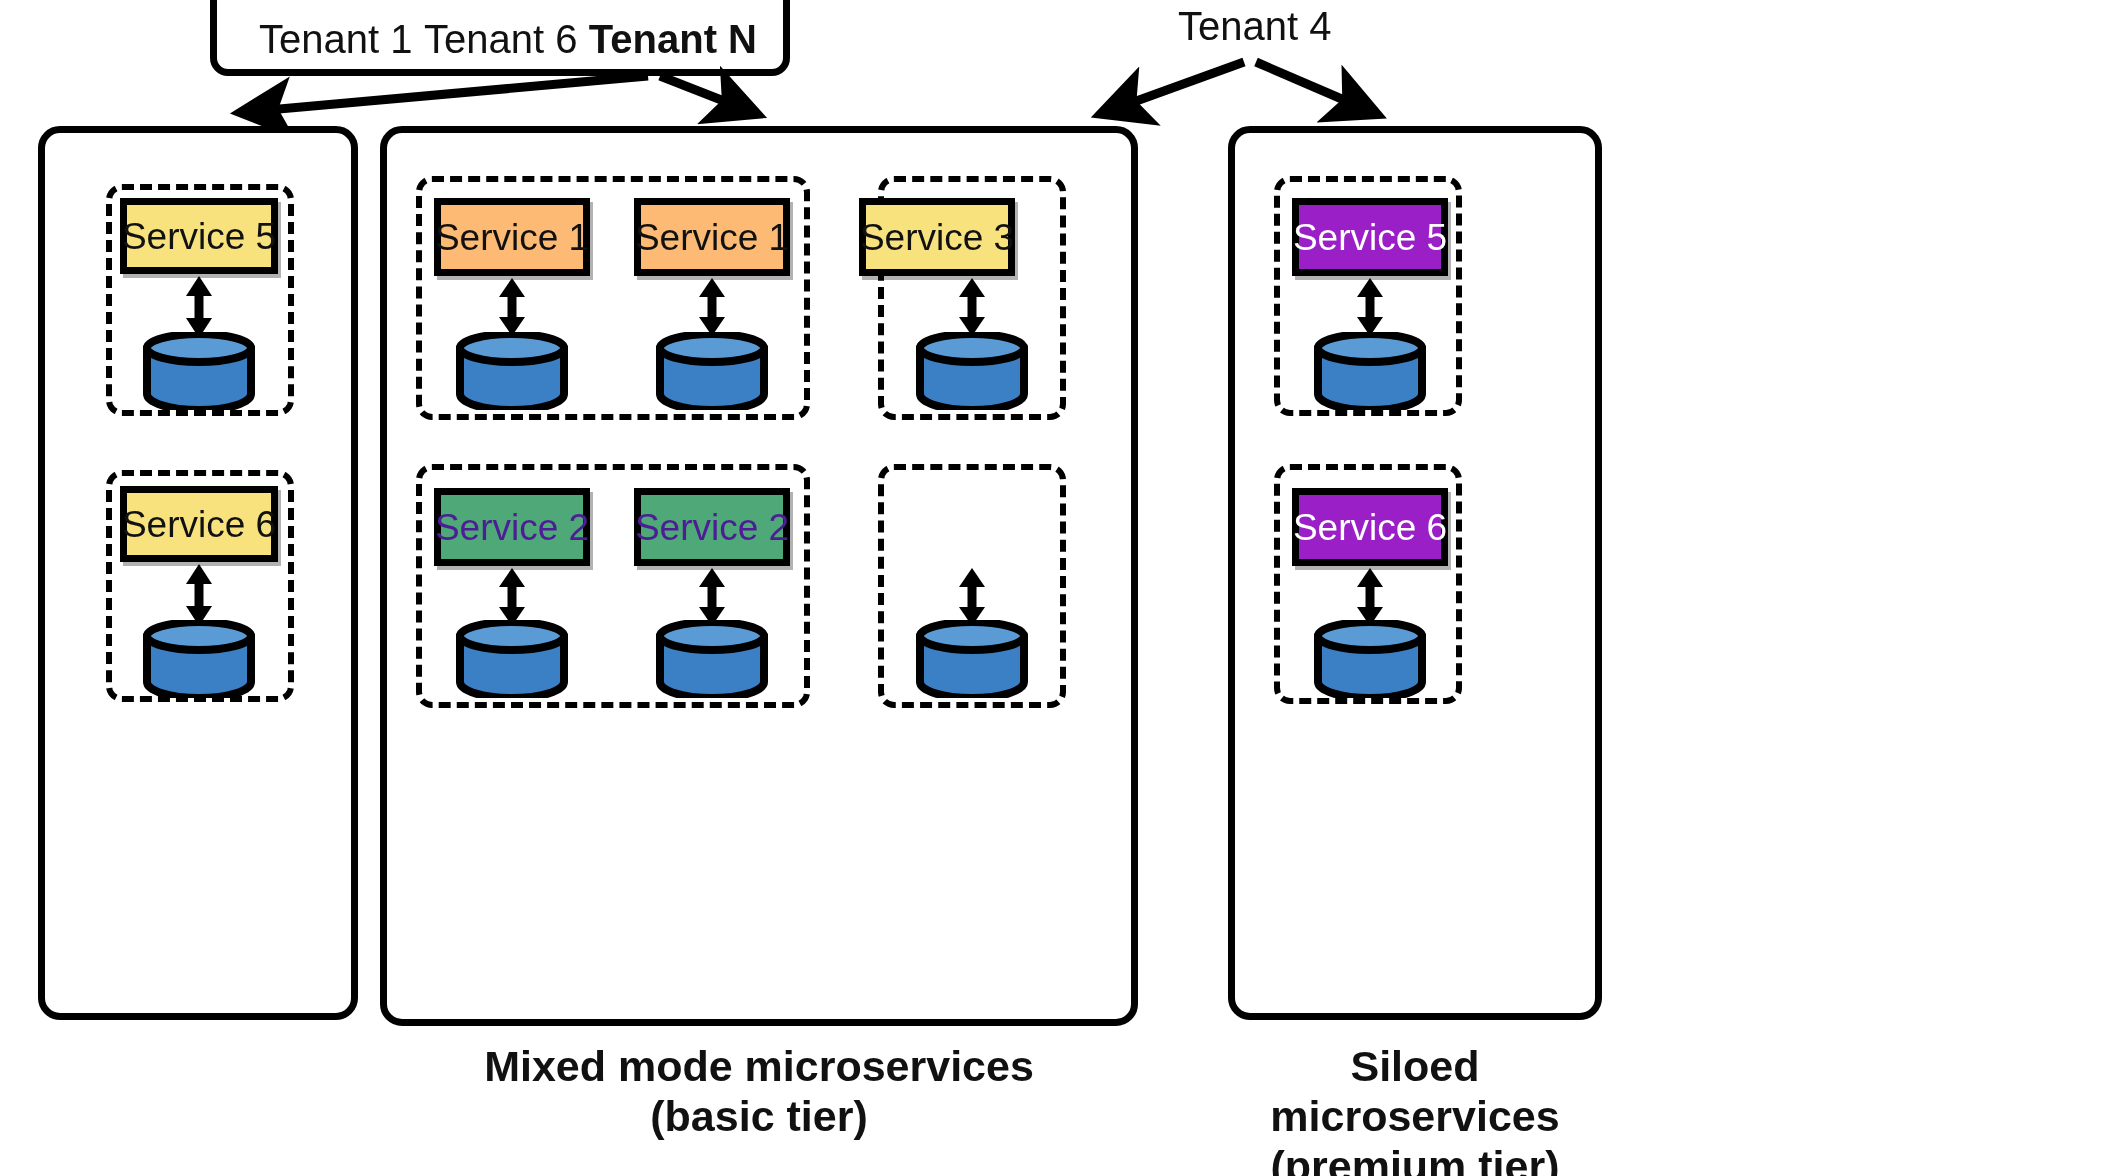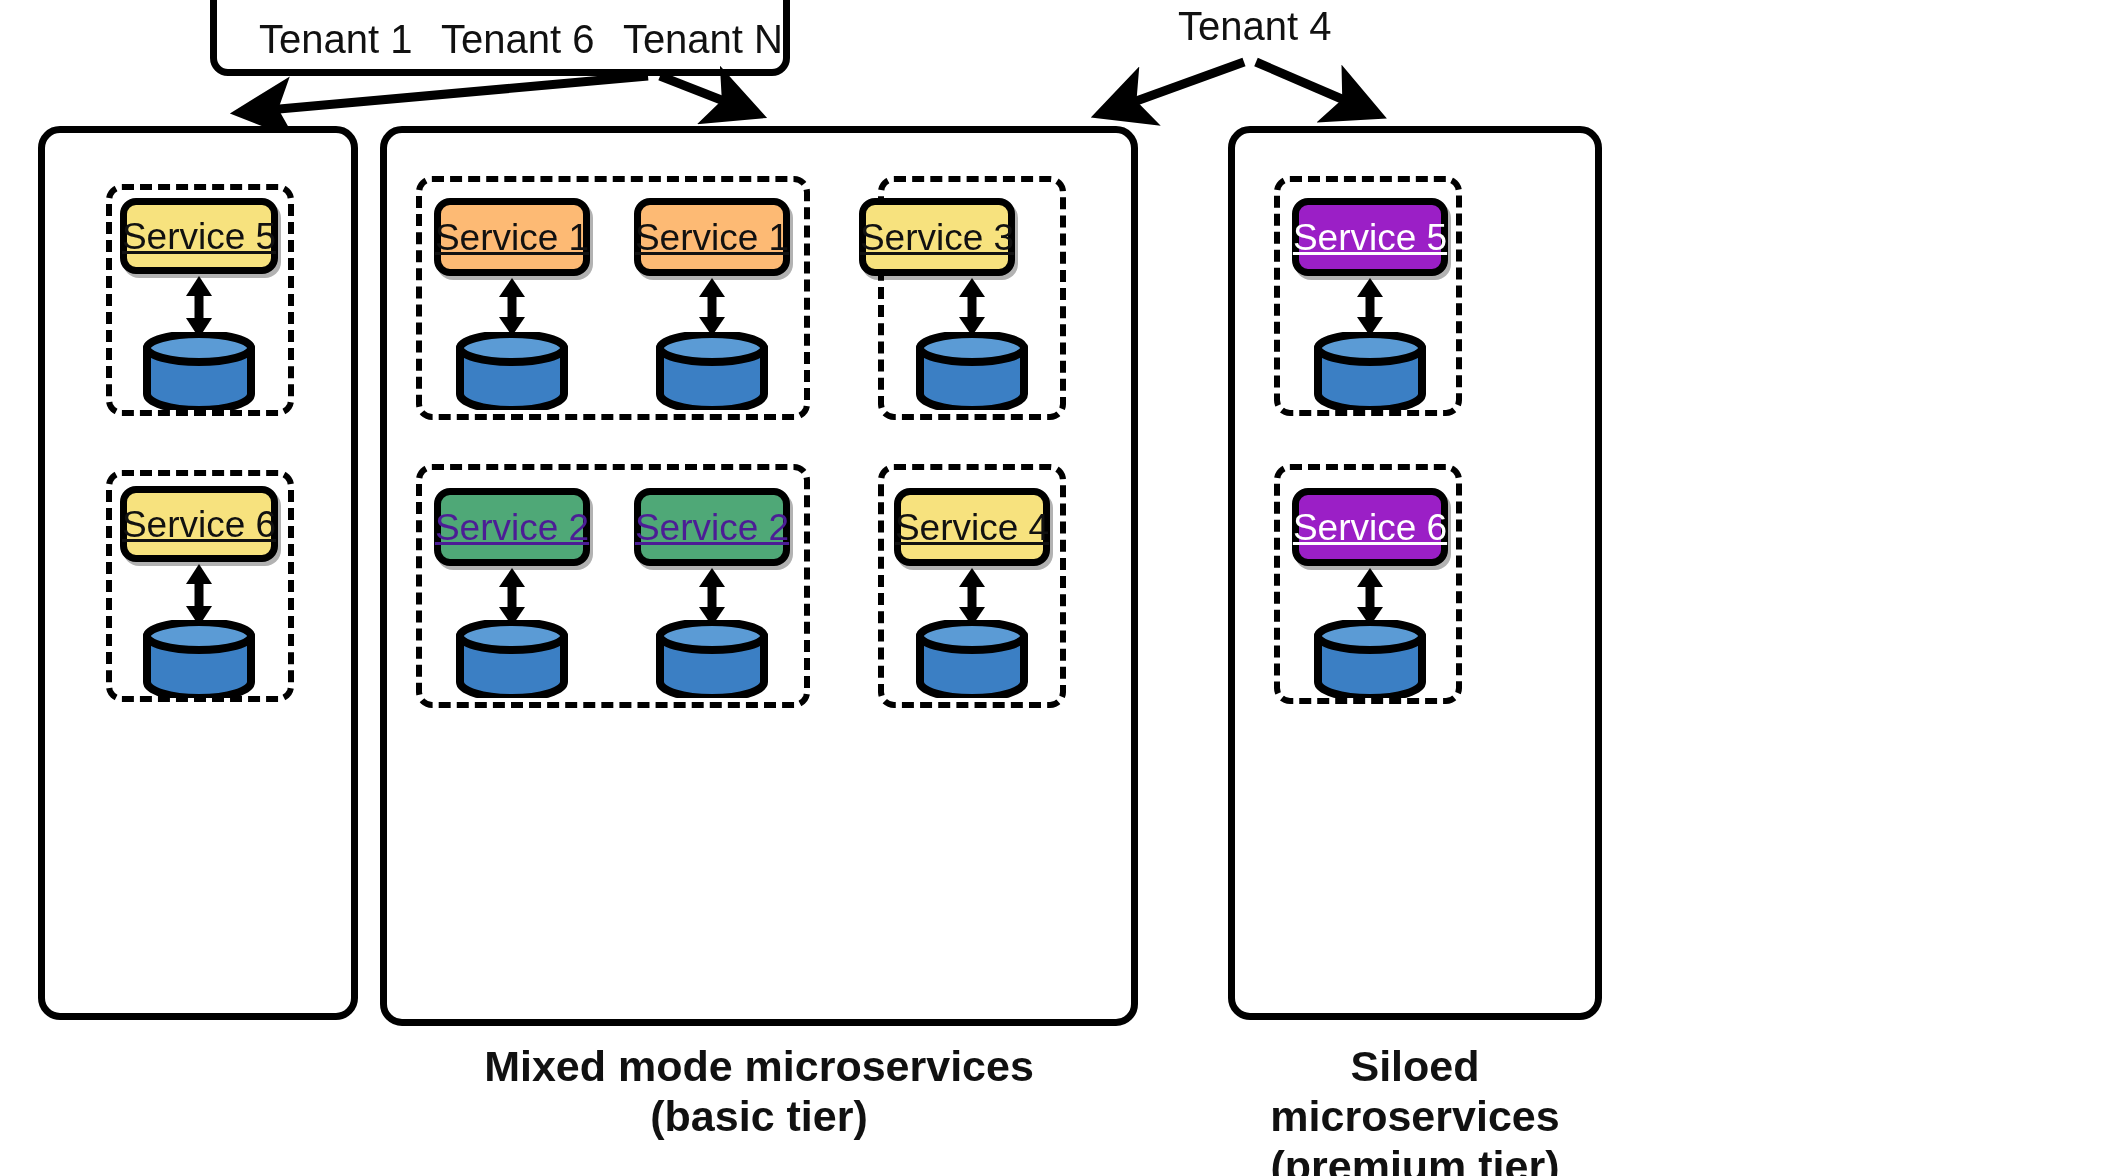--- a/index.html
+++ b/index.html
@@ -28,25 +28,24 @@
 
   
   .dgroup{
     position:absolute;box-sizing:border-box;
     border:6px dashed #000;border-radius:16px;background:transparent;
   }
 
   
   .svc{
     position:absolute;box-sizing:border-box;
-    border:7px solid #000;border-radius:16px;
+    border:7px solid #000;border-radius:0;
     display:flex;align-items:center;justify-content:center;
     font-size:37px;line-height:1;white-space:nowrap;
     box-shadow:3px 4px 0 rgba(0,0,0,.30);
-    text-decoration:underline;
   }
   .svc.yellow{background:#F7E27E;color:#111;}
   .svc.gray{background:#fdba74;color:#111;}
   .svc.green{background:#4FA877;color:#4c1d95;}
   .svc.purple{background:#9B1FC6;color:#fff;}
 
   
   .db{position:absolute;}
   .db svg{display:block;}
 
@@ -64,21 +63,21 @@
   }
 </style>
 </head>
 <body>
 
 <div id="stage">
 
   <div class="tenant-box" style="left:210px;top:-72px;width:580px;height:148px;">
     <span class="tenant-label" style="margin-left:42px;text-align:right;">Tenant 1</span>
     <span class="tenant-label">Tenant 6</span>
-    <span class="tenant-label" style="">Tenant N</span>
+    <span class="tenant-label" style="margin-right:26px;font-weight:bold;">Tenant N</span>
   </div>
 
   <span class="tenant3-label" style="left:1178px;top:6px;">Tenant 4</span>
 
   <svg id="arrows" viewBox="0 0 2124 1176">
     <defs>
       <marker id="bigArrow" markerWidth="7" markerHeight="7" refX="5.2" refY="3.5" orient="auto" markerUnits="strokeWidth">
         <path d="M0,0 L7,3.5 L0,7 L1.6,3.5 Z" fill="#000"></path>
       </marker>
     </defs>
@@ -202,21 +201,20 @@
     </svg>
   </div>
   <div class="db" style="left:655px;top:620px;">
     <svg width="114" height="78" viewBox="0 0 114 78">
       <path d="M5,16 L5,62 A52,16 0 0 0 109,62 L109,16 Z" fill="#3B7FC4" stroke="#000" stroke-width="8" stroke-linejoin="round"></path>
       <ellipse cx="57" cy="16" rx="52" ry="14" fill="#5B9BD5" stroke="#000" stroke-width="8"></ellipse>
     </svg>
   </div>
 
   <div class="dgroup" style="left:878px;top:464px;width:188px;height:244px;"></div>
-  <div class="svc yellow" style="left:894px;top:488px;width:156px;height:78px;">Service 4</div>
   <div class="conn" style="left:951px;top:568px;">
     <svg width="42" height="58" viewBox="0 0 42 58">
       <line x1="21" y1="10" x2="21" y2="48" stroke="#000" stroke-width="9"></line>
       <path d="M21,0 L34,19 L8,19 Z" fill="#000"></path>
       <path d="M21,58 L34,39 L8,39 Z" fill="#000"></path>
     </svg>
   </div>
   <div class="db" style="left:915px;top:620px;">
     <svg width="114" height="78" viewBox="0 0 114 78">
       <path d="M5,16 L5,62 A52,16 0 0 0 109,62 L109,16 Z" fill="#3B7FC4" stroke="#000" stroke-width="8" stroke-linejoin="round"></path>

